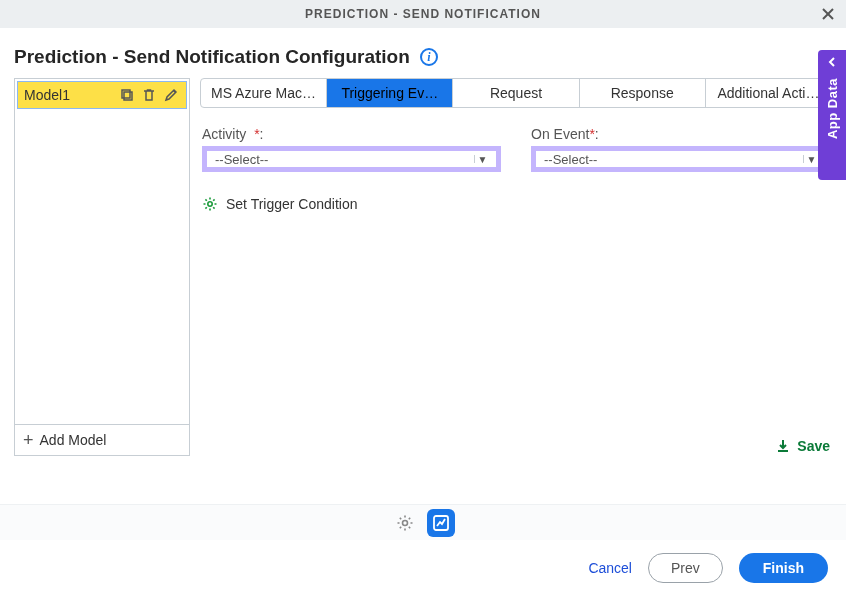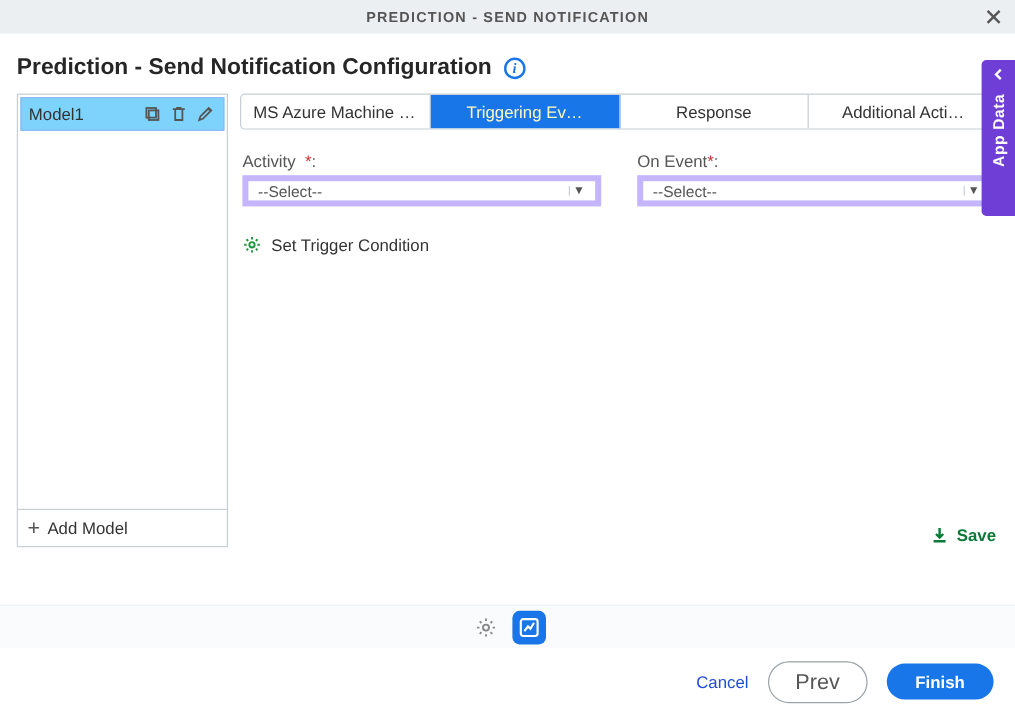--- a/index.html
+++ b/index.html
@@ -74,21 +74,21 @@
   .side {
     width: 176px;
     border: 1px solid #c7ced4;
     display: flex;
     flex-direction: column;
     height: 378px;
   }
   .side-item {
     display: flex;
     align-items: center;
-    background: #7dd3fc;
+    background: #fde047;
     border: 1px solid #8bb8f3;
     padding: 4px 6px;
     font-size: 14px;
     color: #333;
     gap: 4px;
     margin: 2px;
   }
   .side-item .flex { flex: 1; }
   .side-item .ibtn {
     width: 18px; height: 18px;
@@ -135,21 +135,21 @@
     color: #333;
     cursor: pointer;
     border-right: 1px solid #c7ced4;
     white-space: nowrap;
     overflow: hidden;
     text-overflow: ellipsis;
   }
   .tab:last-child { border-right: none; }
   .tab.active {
     background: #1976e8;
-    color: #fef9c3;
+    color: #000000;
     font-weight: 500;
   }
 
   .fields {
     display: flex;
     gap: 30px;
     padding: 18px 2px 0 2px;
   }
   .field { flex: 1; display: flex; flex-direction: column; }
   .field label {
@@ -283,21 +283,21 @@
     color: #1d4ed8;
     font-size: 14px;
     cursor: pointer;
   }
   .btn-outline {
     background: #fff;
     border: 1px solid #9aa2a9;
     color: #555;
     border-radius: 18px;
     padding: 6px 22px;
-    font-size: 18px;
+    font-size: 14px;
     cursor: pointer;
   }
   .btn-primary {
     background: #1976e8;
     border: none;
     color: #fff;
     border-radius: 18px;
     padding: 7px 24px;
     font-size: 14px;
     font-weight: 600;
@@ -349,20 +349,21 @@
       <span class="plus">+</span>
       <span>Add Model</span>
     </div>
   </div>
 
   <div class="content">
 
     <div class="tabs">
       <div class="tab">MS Azure Machine Lear…</div>
       <div class="tab active">Triggering Ev…</div>
+      <div class="tab">Request</div>
       <div class="tab">Response</div>
       <div class="tab">Additional Acti…</div>
     </div>
 
     <div class="fields">
       <div class="field">
         <label>
           <span>Activity</span>
           <span>&nbsp;</span><span class="req">*</span><span>:</span>
         </label>

